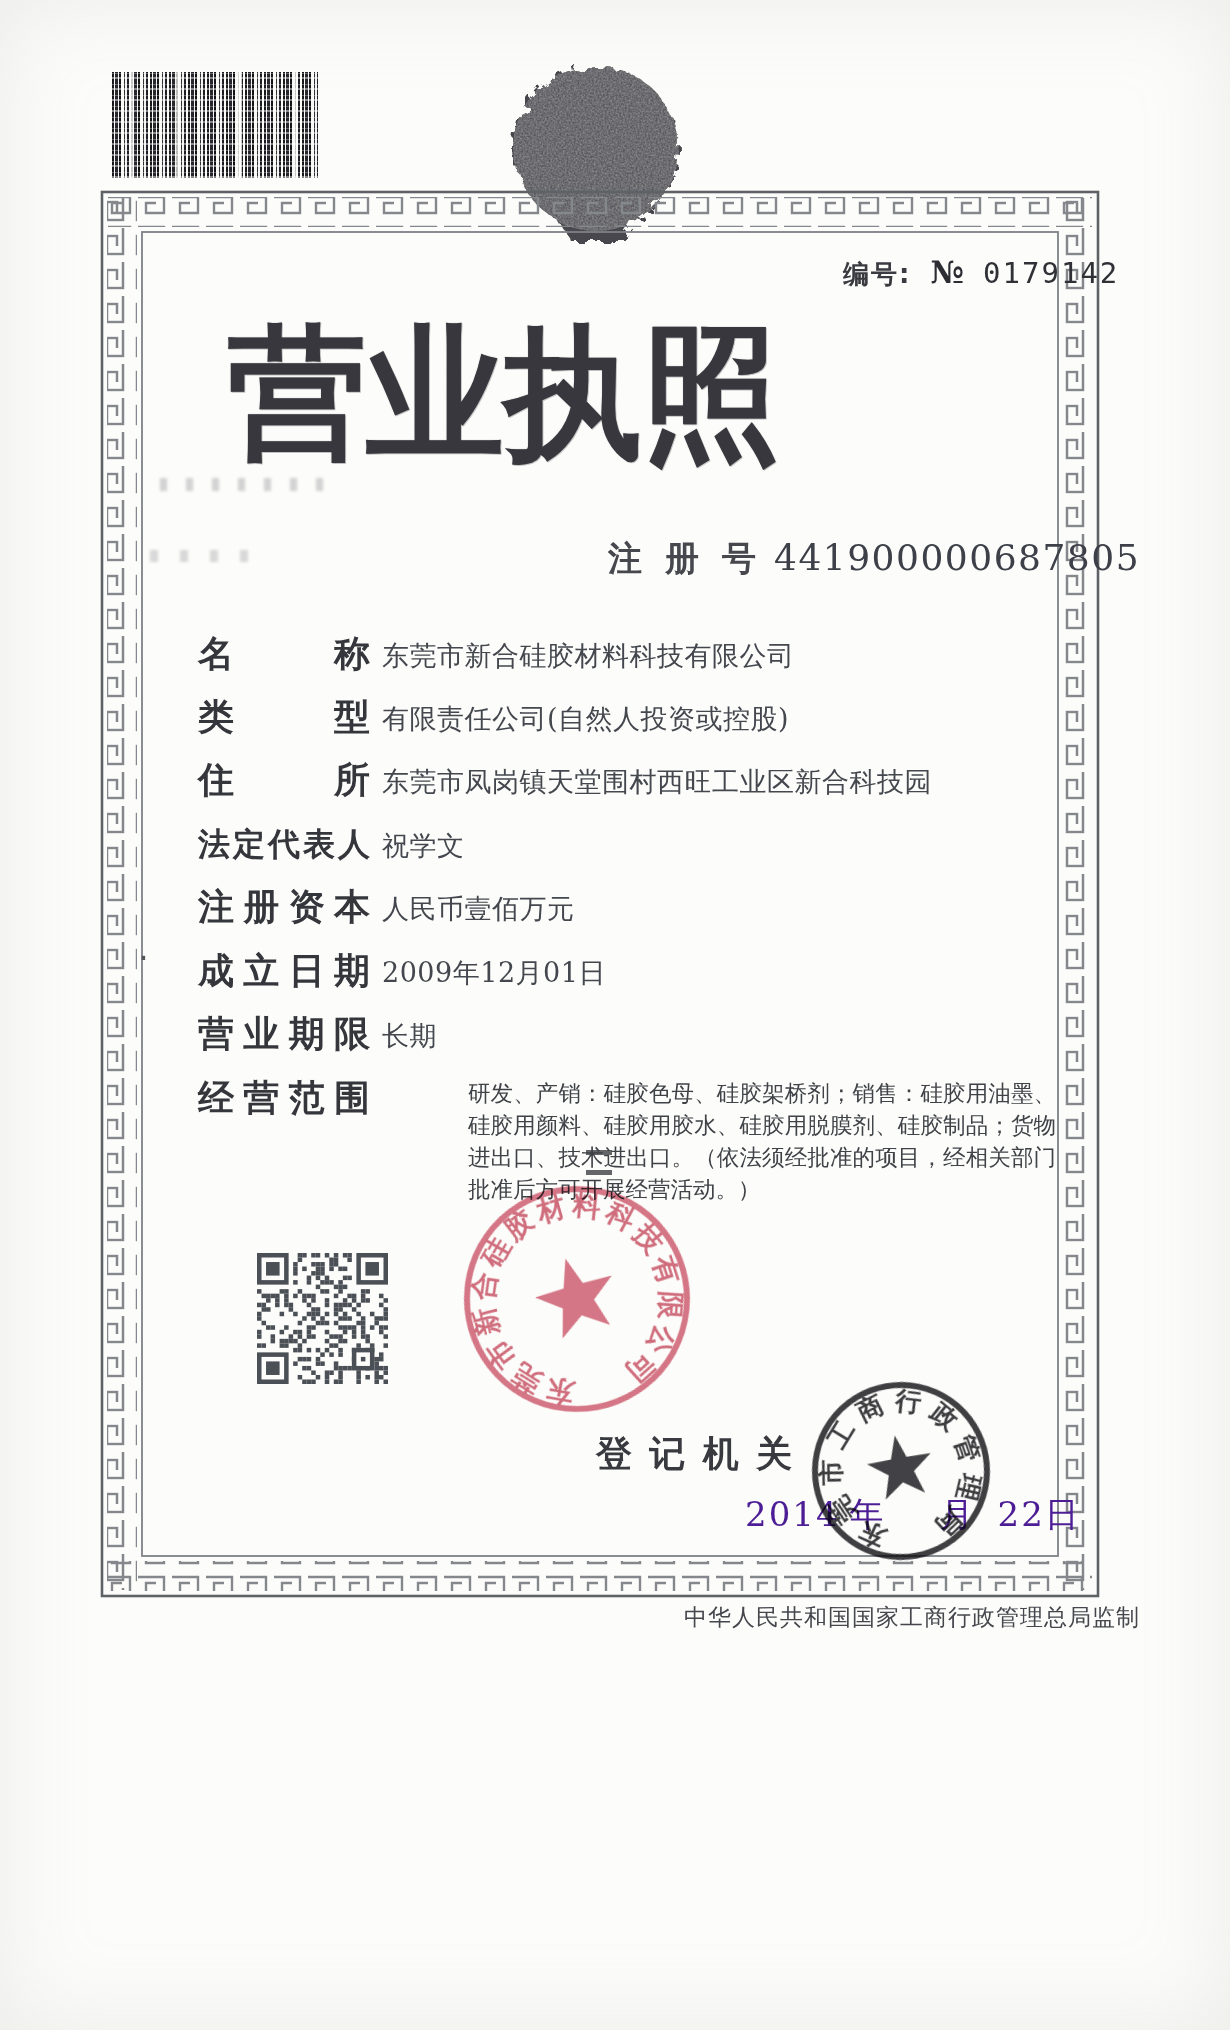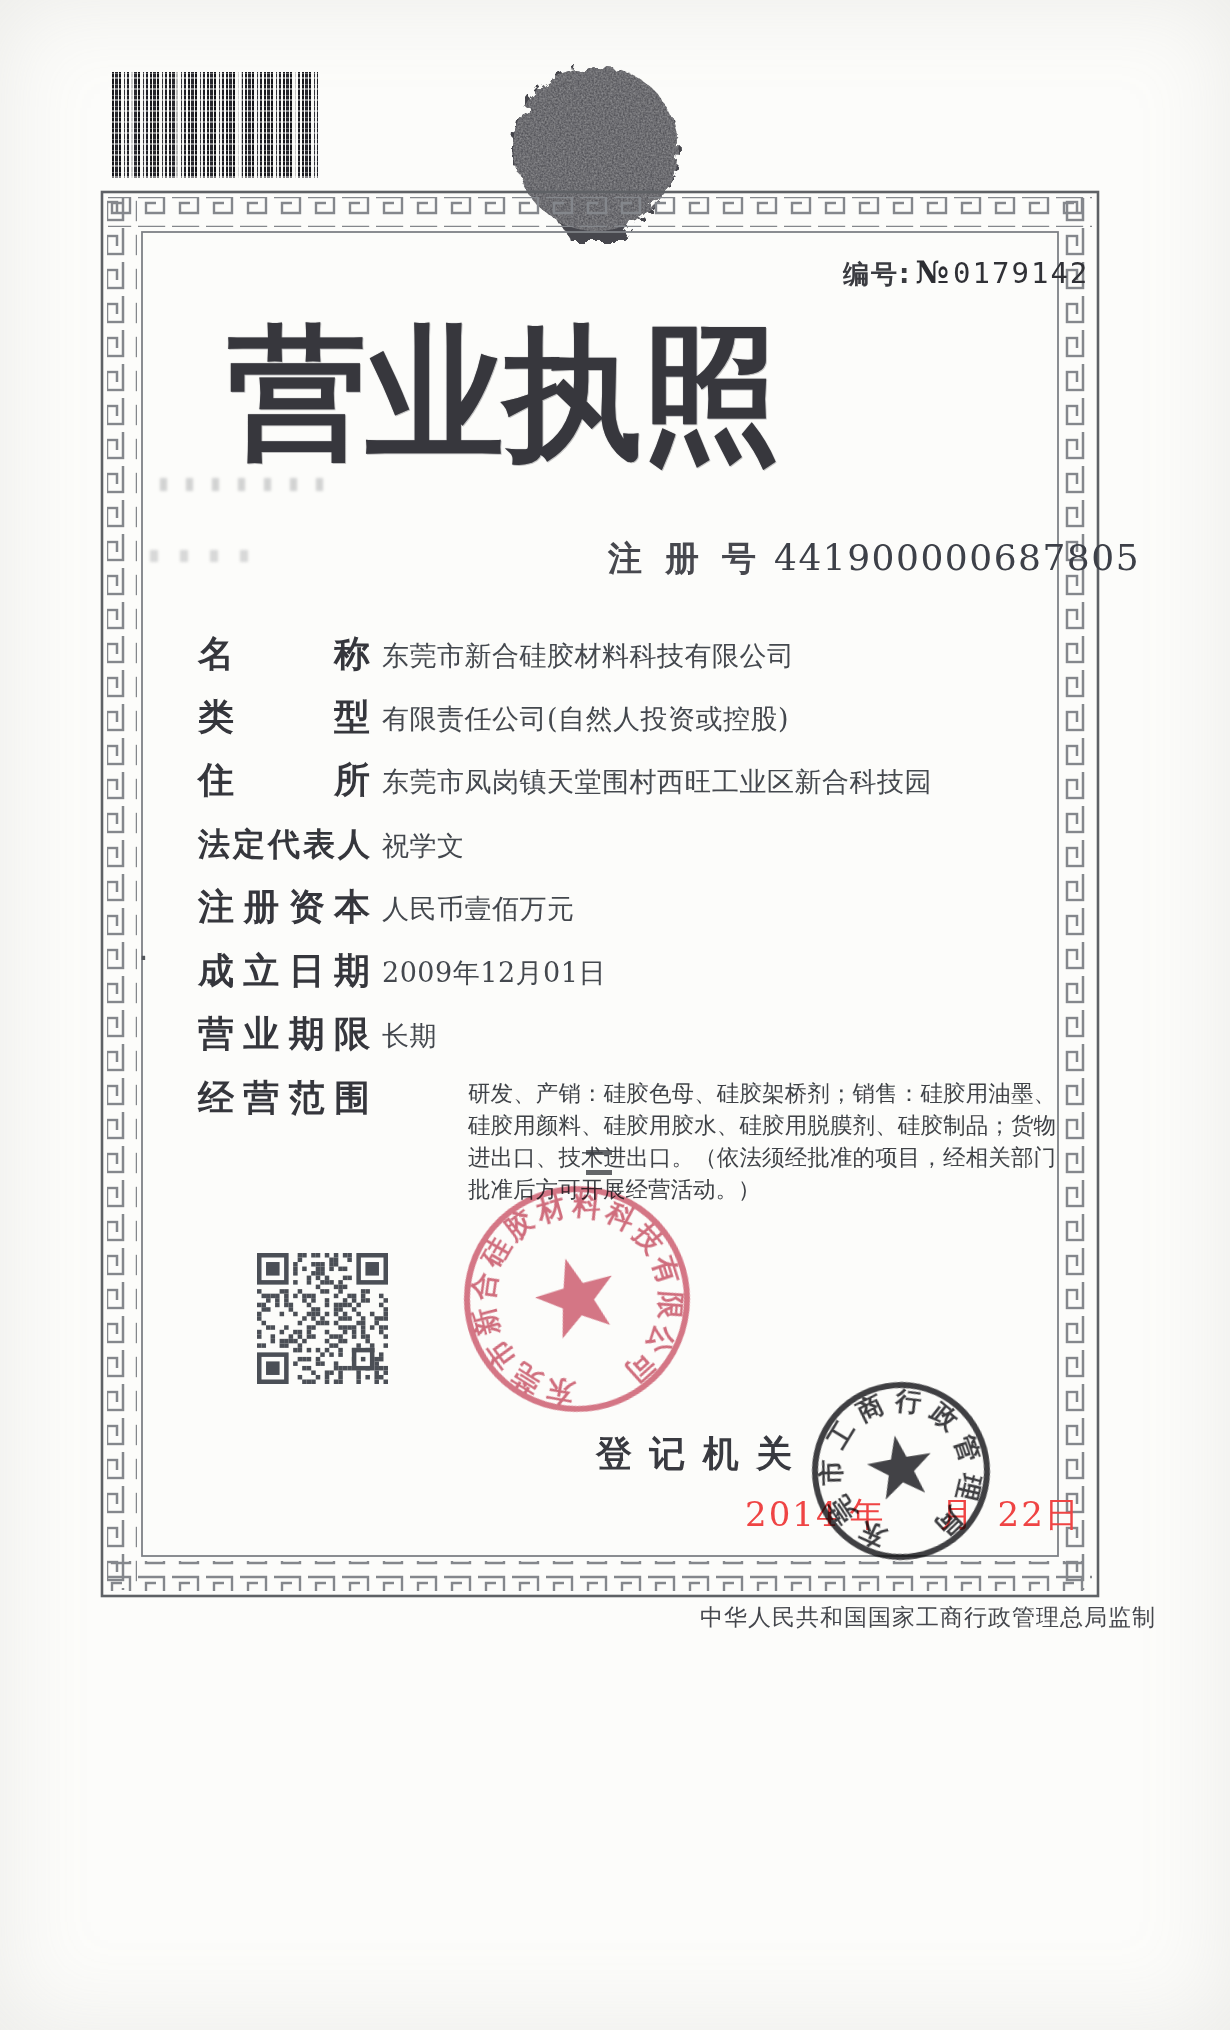--- a/index.html
+++ b/index.html
@@ -21,21 +21,21 @@
     filter:blur(.45px) contrast(1.05);
   }
 
   
   .emblem{left:498px;top:62px;}
 
   
   .frame{left:100px;top:190px;}
 
   
-  .serial{left:843px;top:254px;display:flex;align-items:baseline;gap:4px;white-space:nowrap;}
+  .serial{left:843px;top:254px;display:flex;align-items:baseline;gap:19px;white-space:nowrap;}
   .serial .lab{font-size:26px;font-weight:700;color:#3a3b40;letter-spacing:2px;}
   .serial .nomark{font-size:31px;font-weight:800;font-family:"DejaVu Serif",serif;color:#2c2d32;}
   .serial .num{font-size:29px;font-family:"DejaVu Sans Mono",monospace;color:#303136;letter-spacing:2px;}
 
   
   .title{
     left:228px;top:318px;width:532px;display:flex;justify-content:space-between;
     font-size:138px;font-weight:800;color:#3a3a40;line-height:1.1;
     text-shadow:0 0 1px rgba(58,58,64,.6), 1px 1px 0 rgba(58,58,64,.25);
     filter:blur(.35px) contrast(1.05);
@@ -59,29 +59,29 @@
 
   
   .qr{left:257px;top:1253px;}
 
   
   .seal-red{left:444px;top:1166px;mix-blend-mode:multiply;}
   .seal-black{left:806px;top:1376px;mix-blend-mode:multiply;}
 
   
   .registrar{left:596px;top:1430px;width:196px;display:flex;justify-content:space-between;font-size:36px;font-weight:700;color:#393a40;filter:blur(.2px);}
-  .dateline{left:745px;top:1492px;display:flex;align-items:baseline;font-size:34px;color:#ef4444;white-space:nowrap;}
+  .dateline{left:745px;top:1492px;display:flex;align-items:baseline;font-size:34px;color:#4c1d95;white-space:nowrap;}
   .dateline .digits{font-family:"DejaVu Serif",serif;letter-spacing:2px;}
   .dateline .u-year{margin-left:10px;}
   .dateline .u-month{margin-left:56px;}
   .dateline .day{margin-left:24px;}
 
   
   .footer-left{left:88px;top:1607px;font-size:21px;color:#4c4f55;letter-spacing:.5px;}
-  .footer-right{left:700px;top:1602px;font-size:23px;color:#45474d;letter-spacing:1px;}
+  .footer-right{left:684px;top:1602px;font-size:23px;color:#45474d;letter-spacing:1px;}
 
   
   .artifact{pointer-events:none;}
   .sm1{left:160px;top:478px;width:180px;height:13px;background:repeating-linear-gradient(90deg,rgba(110,112,118,.30) 0 7px,rgba(110,112,118,0) 7px 26px);filter:blur(1.4px);}
   .sm2{left:150px;top:550px;width:110px;height:12px;background:repeating-linear-gradient(90deg,rgba(110,112,118,.26) 0 8px,rgba(110,112,118,0) 8px 30px);filter:blur(1.4px);}
   .dotmark{left:138px;top:938px;font-size:34px;color:#54575c;}
   .scopemark{left:586px;top:1150px;width:26px;height:15px;border-top:5px solid rgba(60,62,67,.8);border-bottom:5px solid rgba(60,62,67,.8);filter:blur(.4px);}
 </style>
 </head>
 <body>

